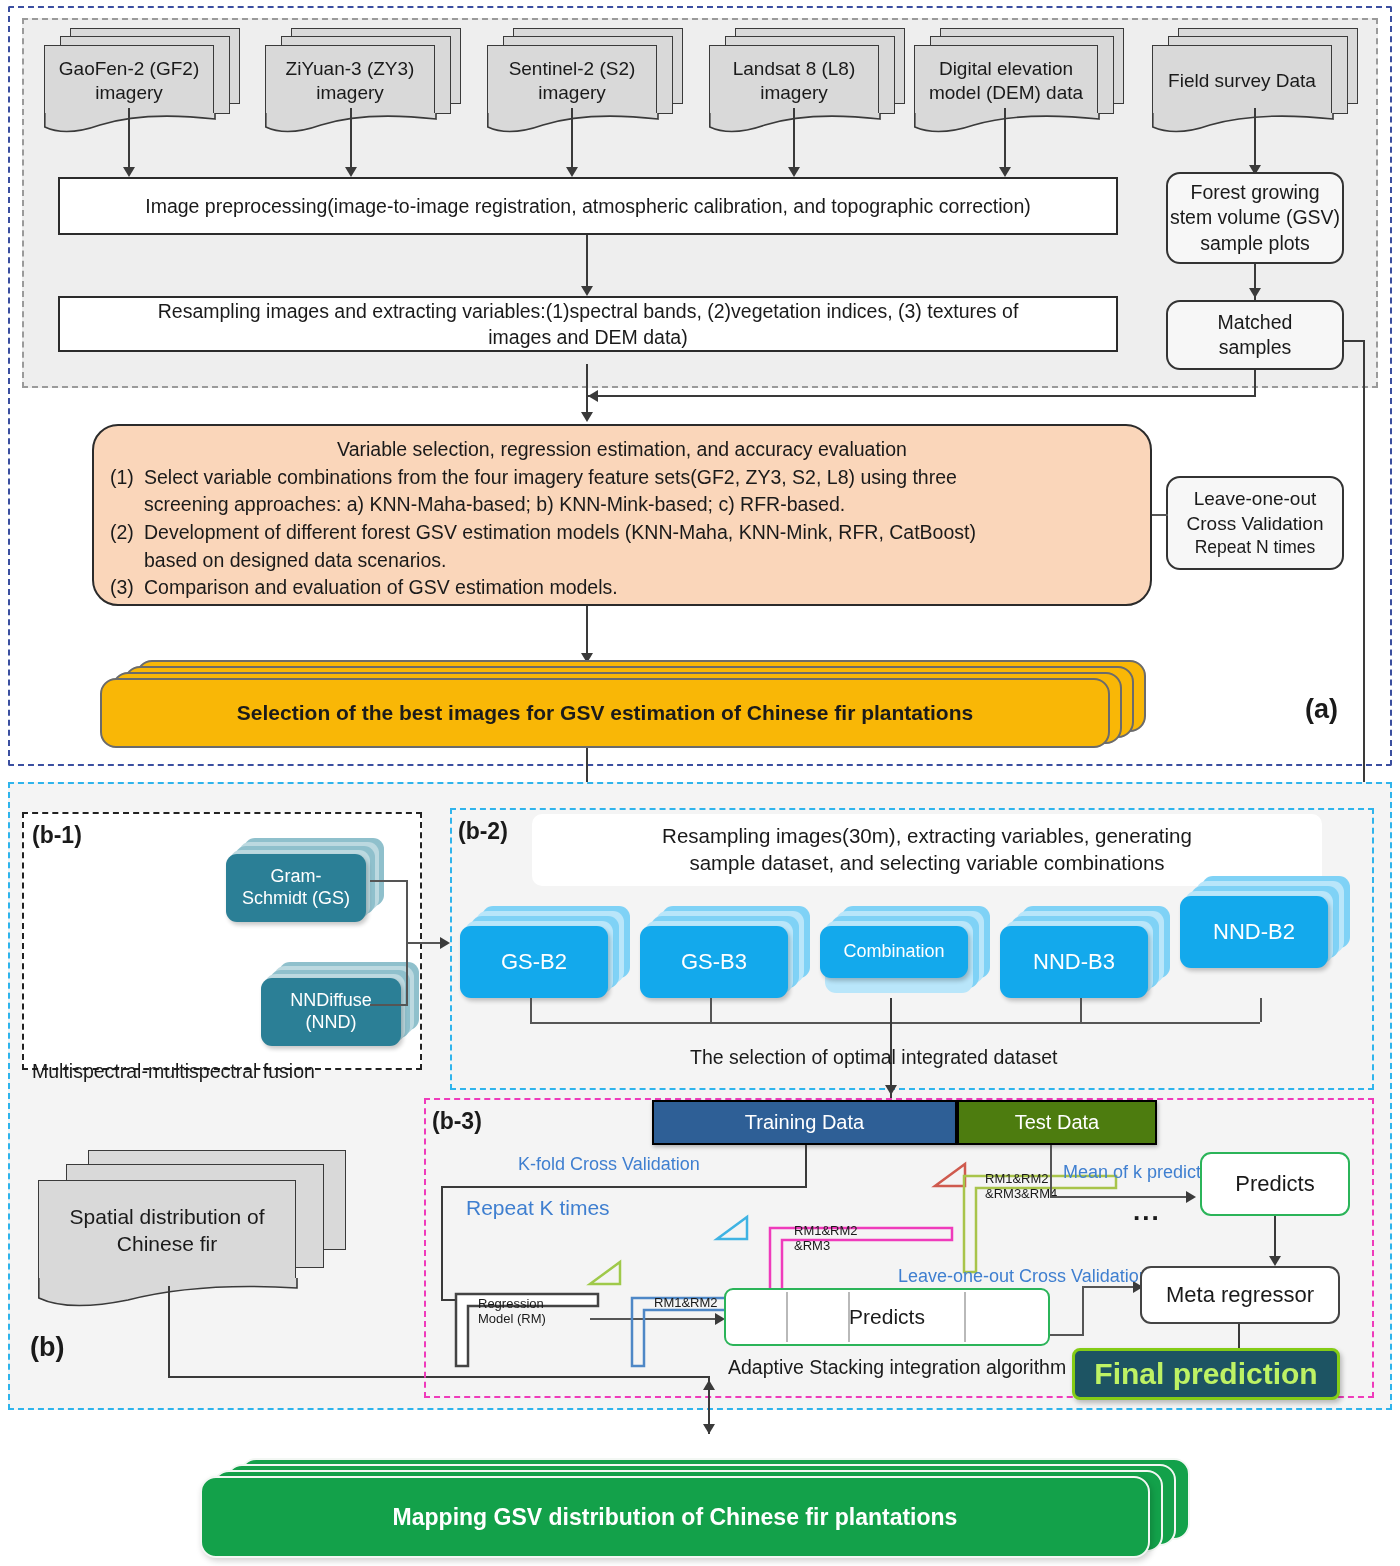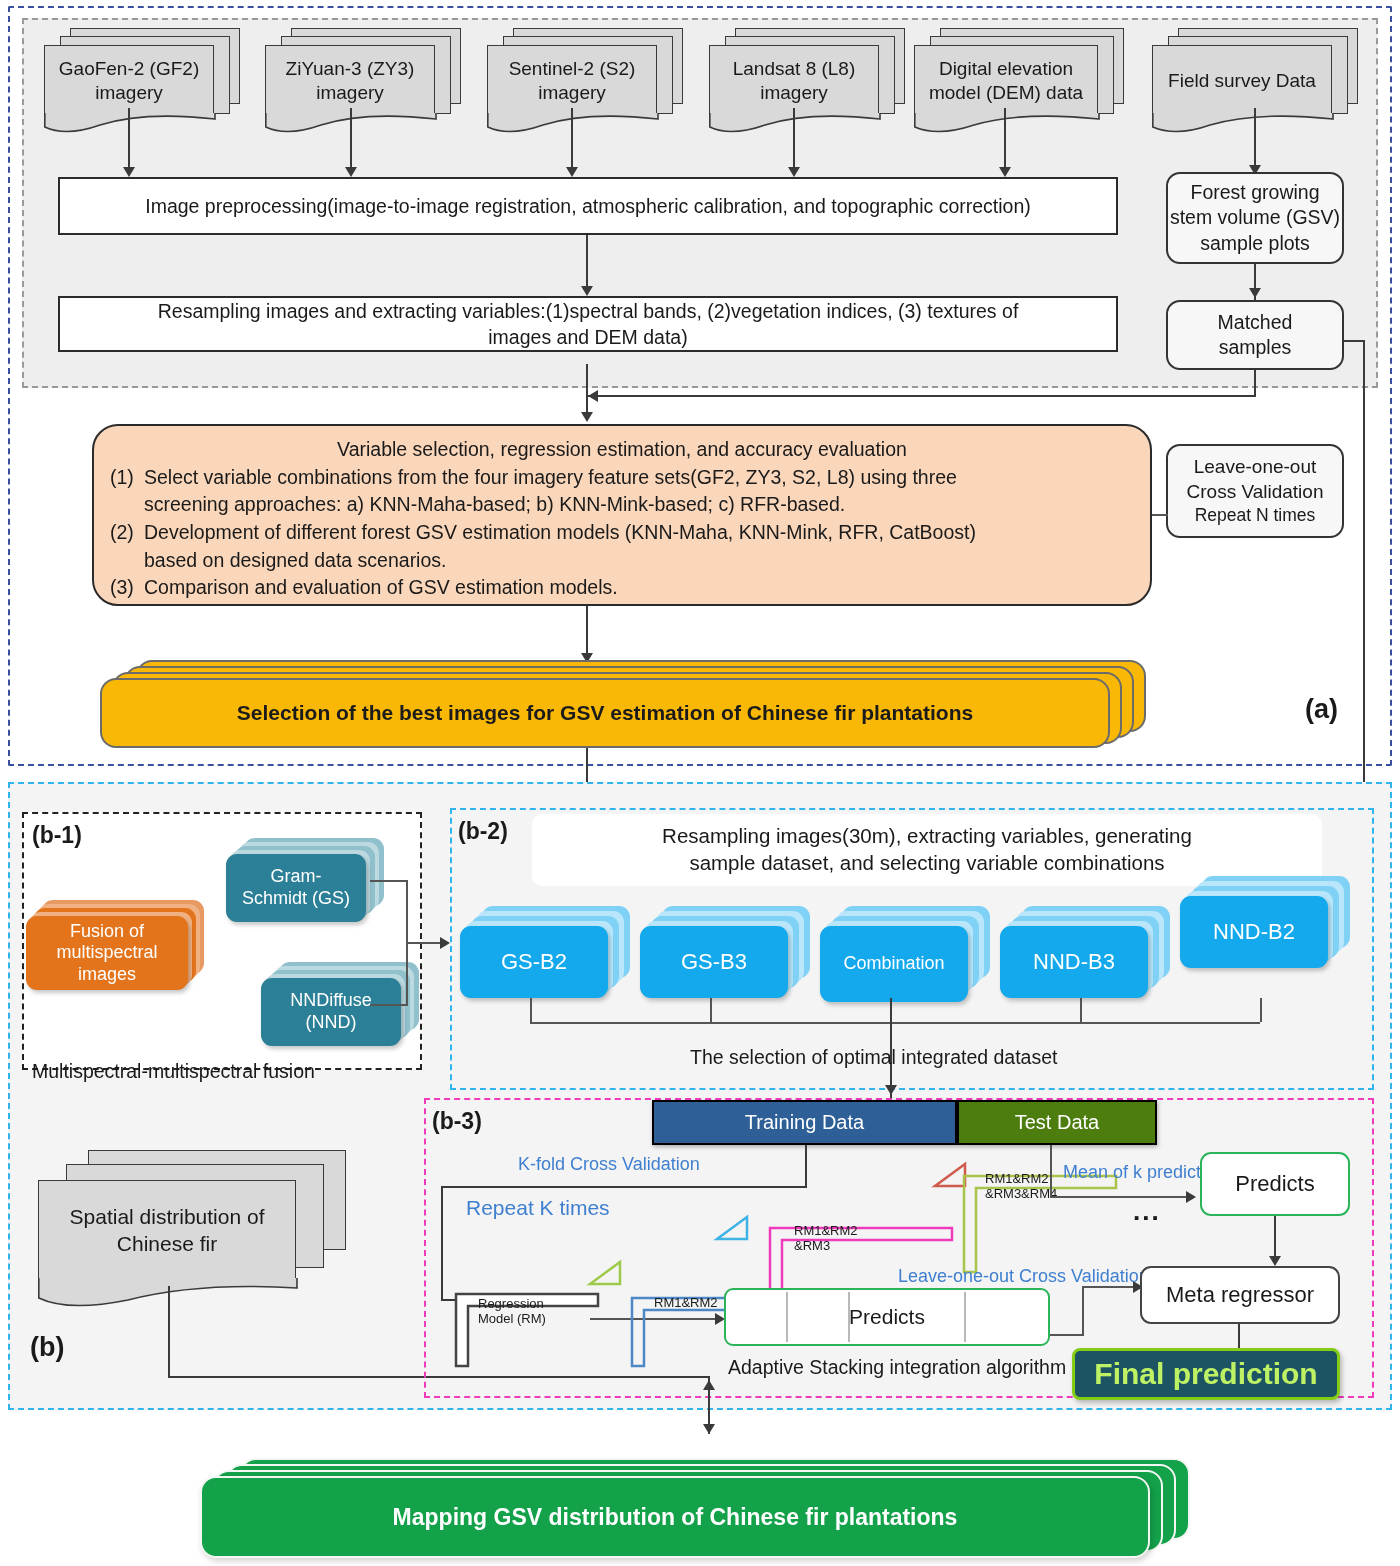--- a/index.html
+++ b/index.html
@@ -345,21 +345,21 @@
         <span>Development of different forest GSV estimation models (KNN-Maha, KNN-Mink, RFR, CatBoost)</span><br>
         <span>based on designed data scenarios.</span>
       </span>
     </div>
     <div class="pk-li">
       <span class="num">(3)</span>
       <span class="txt">Comparison and evaluation of GSV estimation models.</span>
     </div>
   </div>
 
-  <div class="rbox" style="left:1166px; top:444px; width:178px; height:94px; font-size:19px;">
+  <div class="rbox" style="left:1166px; top:476px; width:178px; height:94px; font-size:19px;">
     <div>Leave-one-out</div>
     <div>Cross Validation</div>
     <div style="font-size:17.5px;">Repeat N times</div>
   </div>
   <div class="ln ln-h ln-thin" style="left:1152px; top:514px; width:16px;"></div>
 
   <div class="ln ln-v" style="left:586px; top:606px; height:50px;"></div>
   <div class="arrow-d" style="left:581px; top:653px;"></div>
 
   <div class="bar-stack" style="left:100px; top:660px; width:1070px; height:88px;">
@@ -377,33 +377,20 @@
   <div class="arrow-d" style="left:107px; top:896px;"></div>
   <div class="ln ln-v" style="left:586px; top:802px; height:30px;"></div>
   <div class="arrow-d" style="left:581px; top:828px;"></div>
 
   <div class="abs region-b-outer"></div>
   <div class="plabel big" style="left:30px; top:1332px;">(b)</div>
 
   <div class="abs region-b1"></div>
   <div class="plabel" style="left:32px; top:822px;">(b-1)</div>
 
-  <div class="tile-stack" style="left:26px; top:900px; width:186px; height:96px;">
-    <div class="tl" style="left:16px; top:0px;  width:162px; height:74px; background:#e89a63;"></div>
-    <div class="tl" style="left:12px; top:4px;  width:162px; height:74px; background:#f0b183;"></div>
-    <div class="tl" style="left:8px;  top:8px;  width:162px; height:74px; background:#e3741b;"></div>
-    <div class="tl" style="left:4px;  top:12px; width:162px; height:74px; background:#f0b183;"></div>
-    <div class="tile-face" style="left:0px; top:16px; width:162px; height:74px; background:#e3741b; font-size:18px;">
-      <div>
-        <div>Fusion of</div>
-        <div>multispectral</div>
-        <div>images</div>
-      </div>
-    </div>
-  </div>
 
   <div class="tile-stack" style="left:226px; top:838px; width:166px; height:90px;">
     <div class="tl" style="left:18px; top:0px;  width:140px; height:68px; background:#8fc0cc;"></div>
     <div class="tl" style="left:13px; top:4px;  width:140px; height:68px; background:#bcd9e0;"></div>
     <div class="tl" style="left:9px;  top:8px;  width:140px; height:68px; background:#8fc0cc;"></div>
     <div class="tl" style="left:4px;  top:12px; width:140px; height:68px; background:#bcd9e0;"></div>
     <div class="tile-face" style="left:0px; top:16px; width:140px; height:68px; background:#2b7f96; font-size:18px;">
       <div>
         <div>Gram-</div>
         <div>Schmidt (GS)</div>
@@ -456,21 +443,21 @@
     <div class="tl" style="left:5px;  top:15px; width:148px; height:72px; background:#b9e6fa;"></div>
     <div class="tile-face" style="left:0px; top:20px; width:148px; height:72px; background:#13a9ec; font-size:22px;">
       <span>GS-B3</span>
     </div>
   </div>
   <div class="tile-stack" style="left:820px; top:906px; width:180px; height:96px;">
     <div class="tl" style="left:22px; top:0px;  width:148px; height:72px; background:#7fd2f6;"></div>
     <div class="tl" style="left:16px; top:5px;  width:148px; height:72px; background:#b9e6fa;"></div>
     <div class="tl" style="left:11px; top:10px; width:148px; height:72px; background:#7fd2f6;"></div>
     <div class="tl" style="left:5px;  top:15px; width:148px; height:72px; background:#b9e6fa;"></div>
-    <div class="tile-face" style="left:0px; top:20px; width:148px; height:76px; background:#13a9ec; font-size:18px;">
+    <div class="tile-face" style="left:0px; top:20px; width:148px; height:52px; background:#13a9ec; font-size:18px;">
       <span>Combination</span>
     </div>
   </div>
   <div class="tile-stack" style="left:1000px; top:906px; width:180px; height:96px;">
     <div class="tl" style="left:22px; top:0px;  width:148px; height:72px; background:#7fd2f6;"></div>
     <div class="tl" style="left:16px; top:5px;  width:148px; height:72px; background:#b9e6fa;"></div>
     <div class="tl" style="left:11px; top:10px; width:148px; height:72px; background:#7fd2f6;"></div>
     <div class="tl" style="left:5px;  top:15px; width:148px; height:72px; background:#b9e6fa;"></div>
     <div class="tile-face" style="left:0px; top:20px; width:148px; height:72px; background:#13a9ec; font-size:22px;">
       <span>NND-B3</span>

